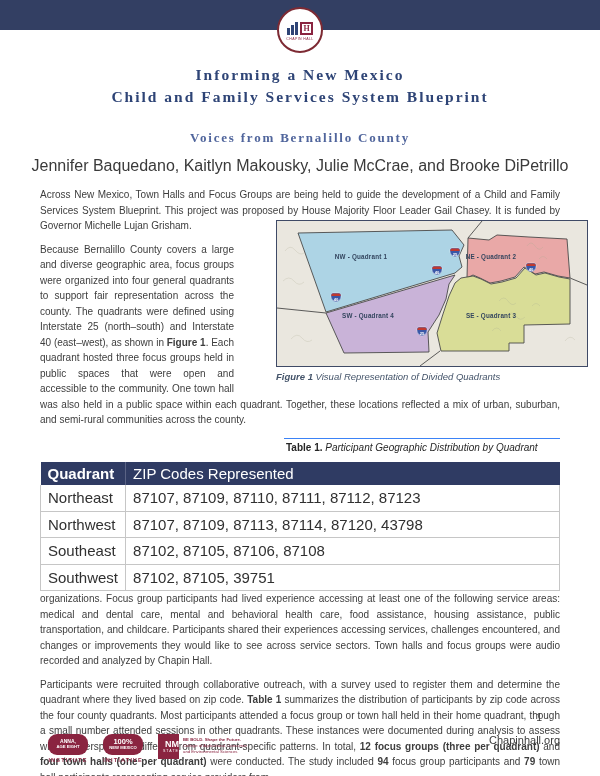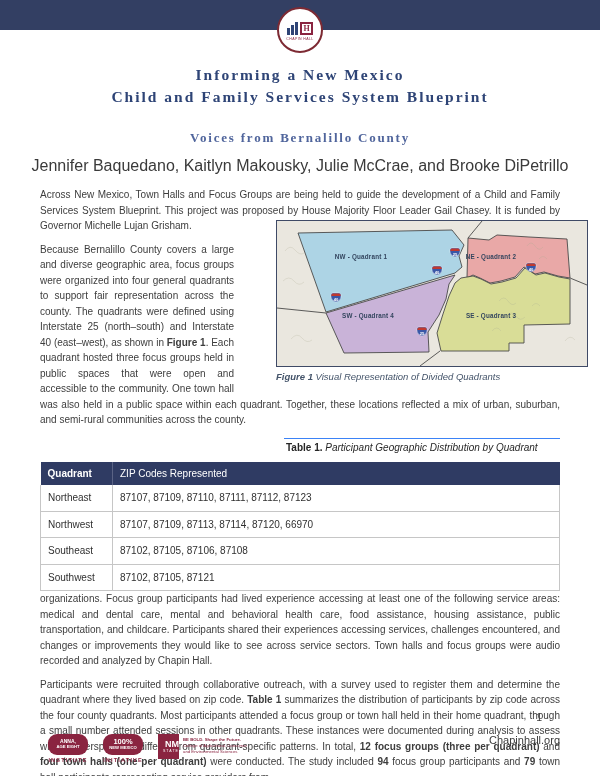--- a/index.html
+++ b/index.html
@@ -59,21 +59,21 @@
   .terrain{fill:none;stroke:#a7ab93;stroke-width:.6;opacity:.45;}
   .terrain-bg{fill:none;stroke:#cfccbd;stroke-width:.7;opacity:.8;}
   .county{fill:none;stroke:#4a4a4a;stroke-width:.9;}
   
   .table-float{float:right;width:276px;margin:2px 0 4px 12px;text-align:left;}
   .tbl-caption{
     border-top:1px solid #3b82f6;padding:3px 2px 4px 2px;font-size:10px;color:#262626;line-height:12px;
   }
   .tbl-caption .cap-label{font-weight:bold;}
   .tbl-caption .cap-text{font-style:italic;}
-  table{width:100%;border-collapse:collapse;font-size:10px;}
+  table{width:100%;border-collapse:collapse;font-size:15px;}
   thead th{
     background:var(--tableHeaderBg);color:#fff;text-align:left;font-weight:normal;
     padding:4px 7px;border-right:1px solid #5a6385;
   }
   thead th:first-child{font-weight:bold;width:72px;}
   thead th:last-child{border-right:none;}
   tbody td{
     padding:5px 7px;border-bottom:1px solid var(--borderGray);border-right:1px solid var(--borderGray);
     color:#303030;
   }
@@ -198,29 +198,29 @@
               <th>ZIP Codes Represented</th>
             </tr>
           </thead>
           <tbody>
           <tr>
             <td>Northeast</td>
             <td>87107, 87109, 87110, 87111, 87112, 87123</td>
           </tr>
           <tr>
             <td>Northwest</td>
-            <td>87107, 87109, 87113, 87114, 87120, 66970</td>
+            <td>87107, 87109, 87113, 87114, 87120, 43798</td>
           </tr>
           <tr>
             <td>Southeast</td>
             <td>87102, 87105, 87106, 87108</td>
           </tr>
           <tr>
             <td>Southwest</td>
-            <td>87102, 87105, 87121</td>
+            <td>87102, 87105, 39751</td>
           </tr>
         </tbody>
         </table>
       <span>organizations. Focus group participants had lived experience accessing at least one of the following service areas: medical and dental care, mental and behavioral health care, food assistance, housing assistance, public transportation, and childcare. Participants shared their experiences accessing services, challenges encountered, and changes or improvements they would like to see across service sectors. Town halls and focus groups were audio recorded and analyzed by Chapin Hall.</span>
     <p></p>
 
     
     <p class="clear-r"><span>Participants were recruited through collaborative outreach, with a survey used to register them and determine the quadrant where they lived based on zip code. </span><span class="run-b">Table 1</span><span> summarizes the distribution of participants by zip code across the four county quadrants. Most participants attended a focus group or town hall held in their home quadrant, though a small number attended sessions in other quadrants. These instances were documented during analysis to assess whether perspectives differed from quadrant-specific patterns. In total, </span><span class="run-b">12 focus groups (three per quadrant)</span><span> and </span><span class="run-b">four town halls (one per quadrant)</span><span> were conducted.  The study included </span><span class="run-b">94</span><span> focus group participants and </span><span class="run-b">79</span><span> town hall participants representing service providers from </span></p>
 
   </div>

